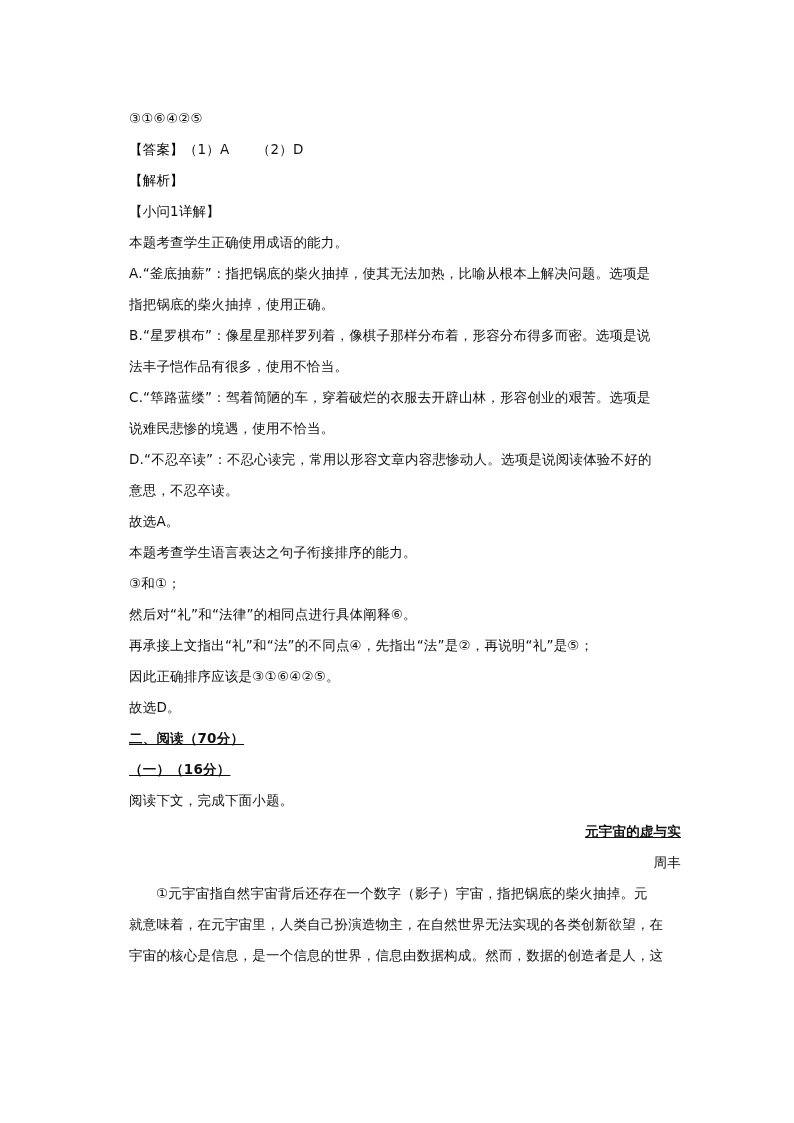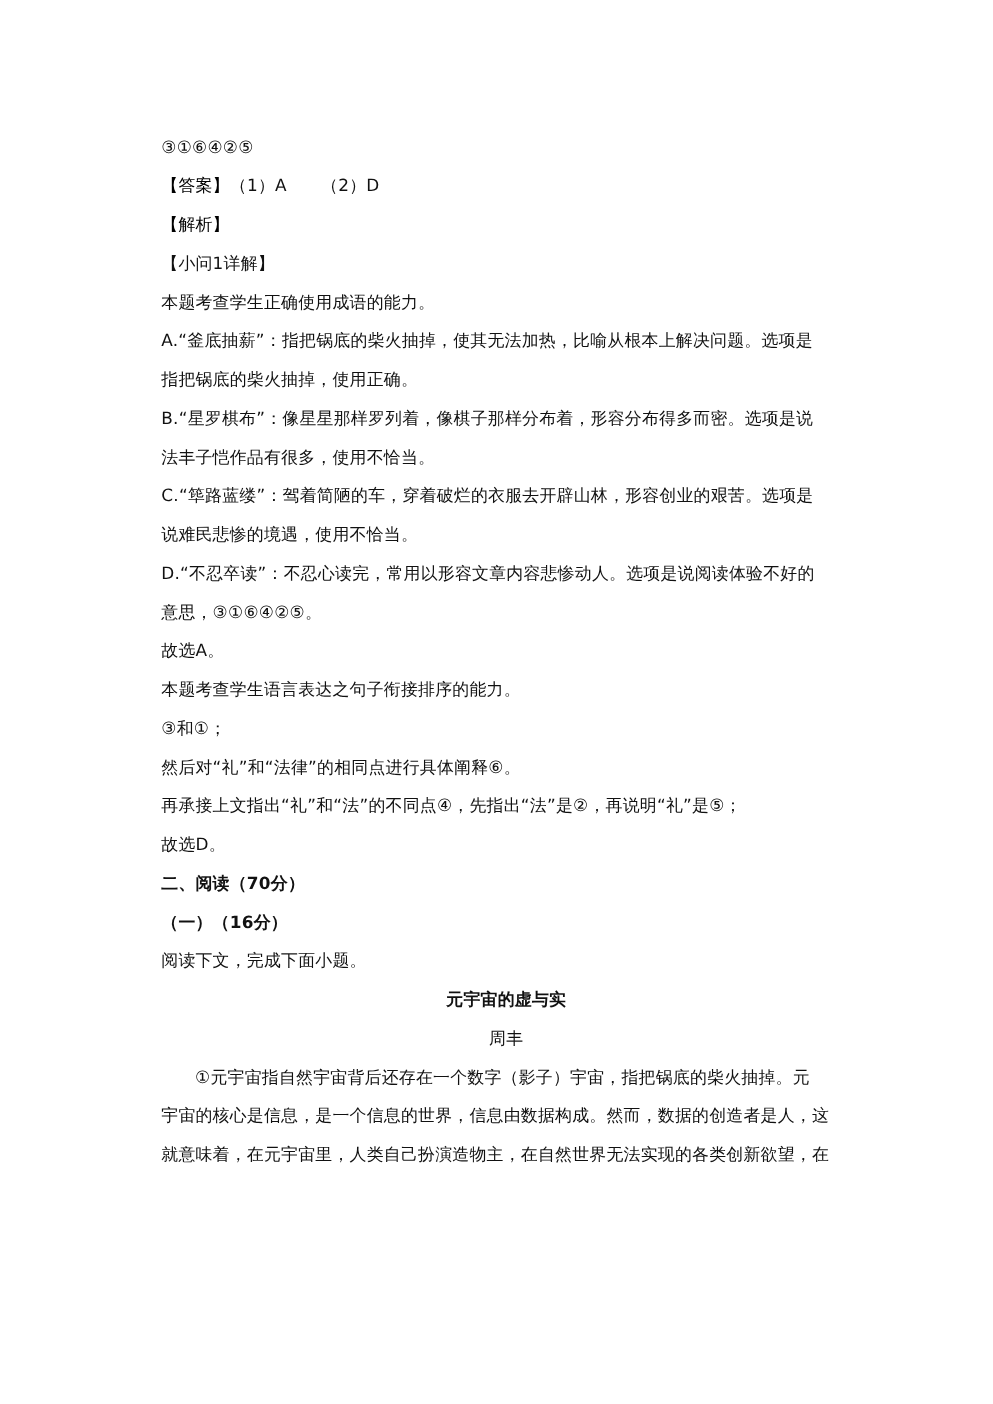--- a/index.html
+++ b/index.html
@@ -1,50 +1,51 @@
 <!DOCTYPE html>
 <html><head>
   <meta charset="utf-8">
   <style>
     html, body { margin: 0; padding: 0; background: #ffffff; }
     body { width: 794px; height: 1123px; position: relative; overflow: hidden;
       font-family: "DejaVu Sans", sans-serif; color: #111; }
     .page { position: absolute; left: 118px; top: 103px; width: 552px; margin-left: 11px; }
     .line { font-size: 13.5px; line-height: 31px; height: 31px; white-space: nowrap; letter-spacing: 0.2px; }
     .blue { color: #000000; }
-    .bold { font-weight: bold; }
-    .center { text-align: center; }
+    .bold { font-weight: bold; text-decoration: underline; }
+    .center { text-align: right; }
     .indent { text-indent: 27px; }
   </style>
 </head>
 <body>
 
 <div class="page">
   <div class="line">③①⑥④②⑤</div>
   <div class="line">
     <span class="blue">【答案】</span><span>（1）A　　（2）D</span>
   </div>
   <div class="line blue">【解析】</div>
   <div class="line">【小问1详解】</div>
   <div class="line">本题考查学生正确使用成语的能力。</div>
   <div class="line">A.“釜底抽薪”：指把锅底的柴火抽掉，使其无法加热，比喻从根本上解决问题。选项是</div>
   <div class="line">指把锅底的柴火抽掉，使用正确。</div>
   <div class="line">B.“星罗棋布”：像星星那样罗列着，像棋子那样分布着，形容分布得多而密。选项是说</div>
   <div class="line">法丰子恺作品有很多，使用不恰当。</div>
   <div class="line">C.“筚路蓝缕”：驾着简陋的车，穿着破烂的衣服去开辟山林，形容创业的艰苦。选项是</div>
   <div class="line">说难民悲惨的境遇，使用不恰当。</div>
   <div class="line">D.“不忍卒读”：不忍心读完，常用以形容文章内容悲惨动人。选项是说阅读体验不好的</div>
-  <div class="line">意思，③①⑥④②⑤。</div>
+  <div class="line">意思，不忍卒读。</div>
   <div class="line">故选A。</div>
   <div class="line">本题考查学生语言表达之句子衔接排序的能力。</div>
   <div class="line">③和①；</div>
   <div class="line">然后对“礼”和“法律”的相同点进行具体阐释⑥。</div>
   <div class="line">再承接上文指出“礼”和“法”的不同点④，先指出“法”是②，再说明“礼”是⑤；</div>
+  <div class="line">因此正确排序应该是③①⑥④②⑤。</div>
   <div class="line">故选D。</div>
   <div class="line bold">二、阅读（70分）</div>
   <div class="line bold">（一）（16分）</div>
   <div class="line">阅读下文，完成下面小题。</div>
   <div class="line bold center">元宇宙的虚与实</div>
   <div class="line center">周丰</div>
   <div class="line indent">①元宇宙指自然宇宙背后还存在一个数字（影子）宇宙，指把锅底的柴火抽掉。元</div>
+  <div class="line">就意味着，在元宇宙里，人类自己扮演造物主，在自然世界无法实现的各类创新欲望，在</div>
   <div class="line">宇宙的核心是信息，是一个信息的世界，信息由数据构成。然而，数据的创造者是人，这</div>
-  <div class="line">就意味着，在元宇宙里，人类自己扮演造物主，在自然世界无法实现的各类创新欲望，在</div>
 </div>
 
 </body></html>

